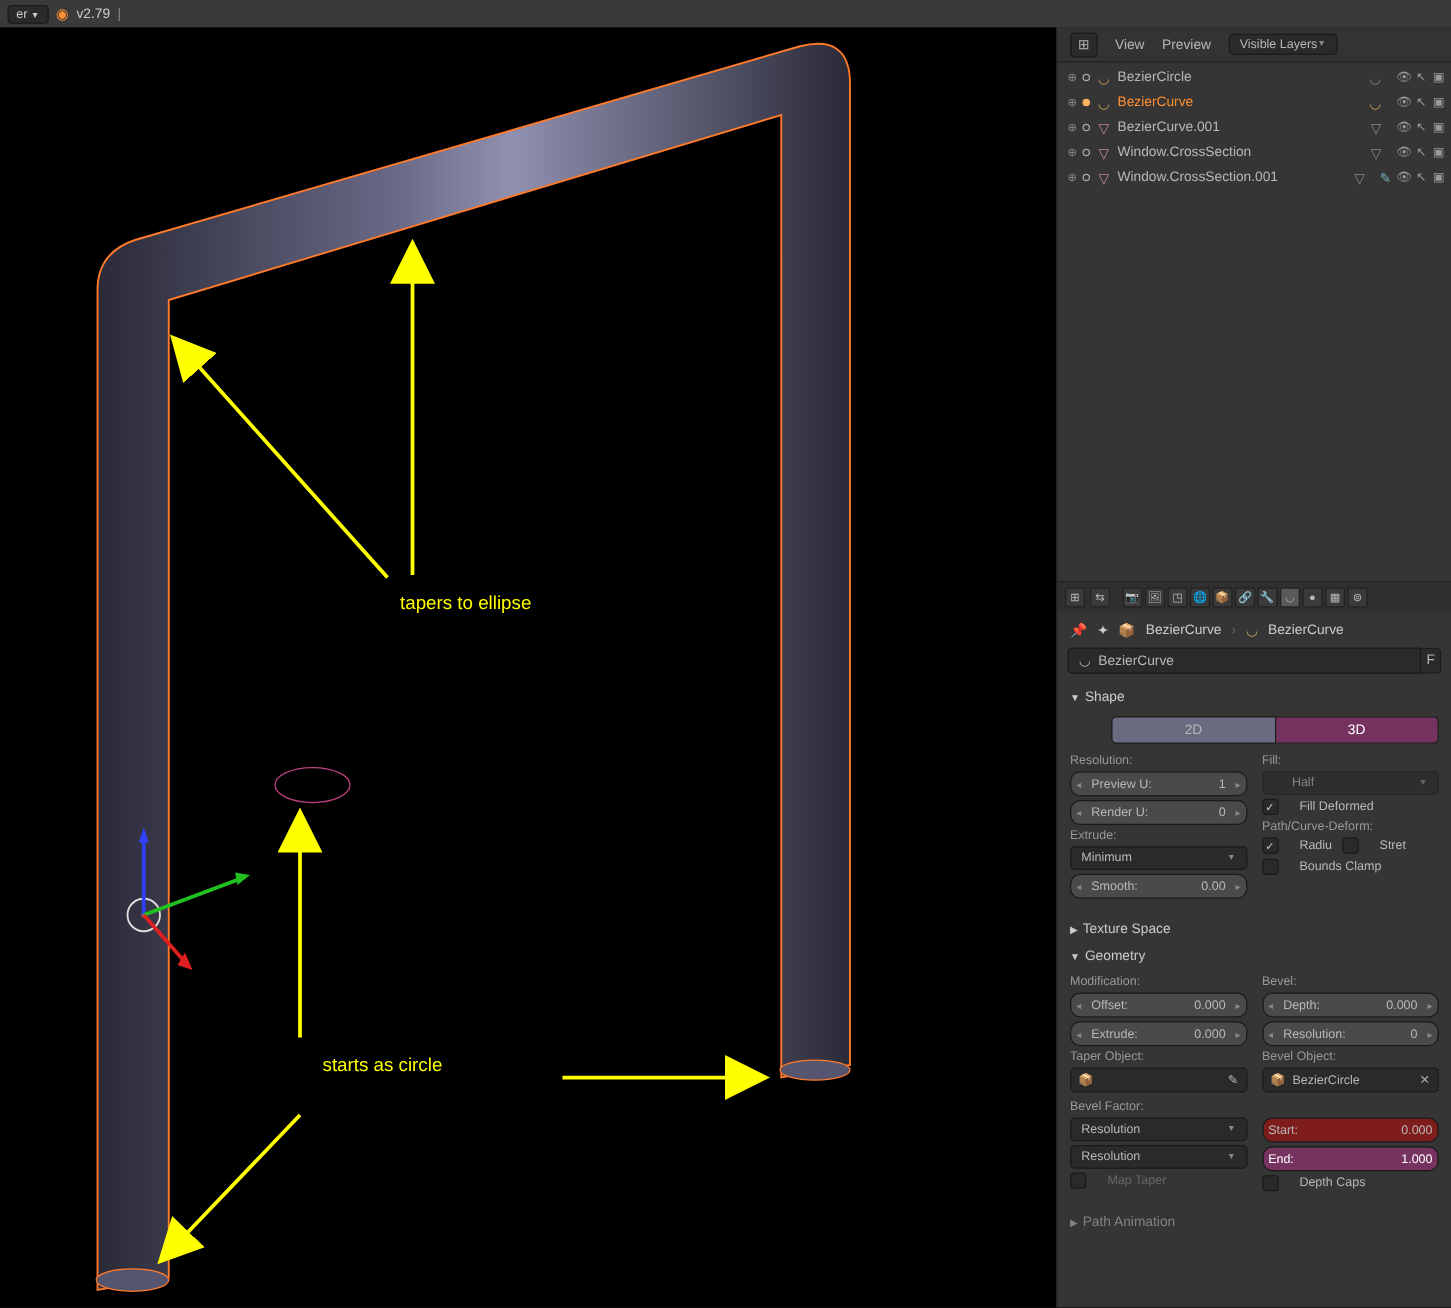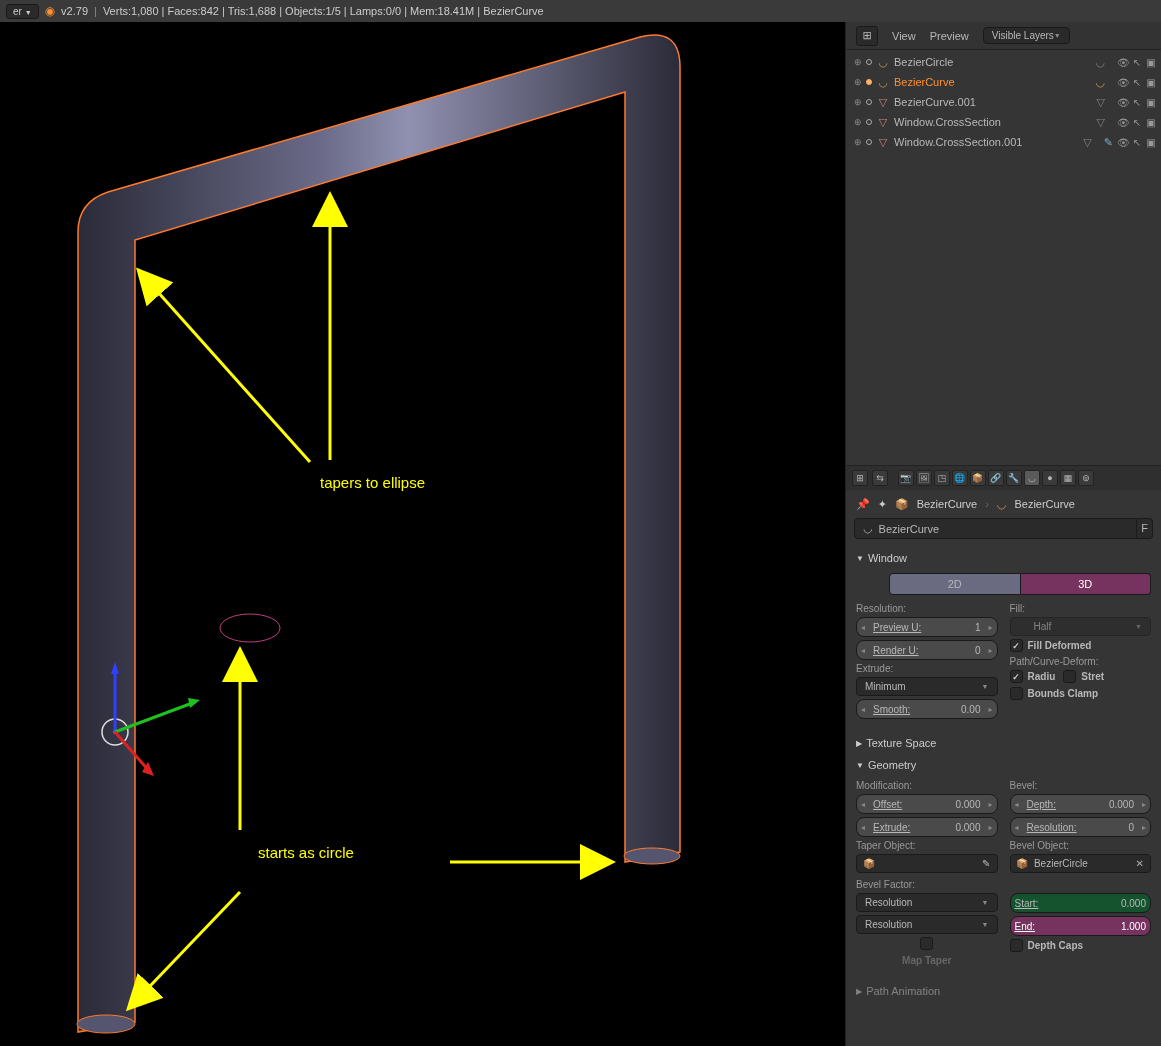--- a/index.html
+++ b/index.html
@@ -54,48 +54,47 @@
 .dim-toggle div { flex:1; text-align:center; padding:4px 0; border:1px solid #1a1a1a; background:#3a3a3a; }
 .dim-toggle div:first-child { border-radius:4px 0 0 4px; background:#6a6a80;margin-left:33px; }
 .dim-toggle div:last-child { border-radius:0 4px 4px 0; border-left:none; background:#77335f; color:#fff; }
 
 .two-col { display:flex; gap:12px; }
 .two-col > div { flex:1; }
 .lbl { font-size:10px; color:#999; margin-bottom:3px; }
 
 .numfield { display:flex; align-items:center; background:#4a4a4a; border:1px solid #1a1a1a; border-radius:8px; margin-bottom:3px; height:20px; overflow:hidden; }
 .numfield .arrow { width:12px; text-align:center; color:#888; font-size:8px; cursor:pointer; }
-.numfield .nlabel { flex:1; padding:0 4px; font-size:10px;text-decoration:underline; }
+.numfield .nlabel { flex:1; padding:0 4px; font-size:10px; }
 .numfield .nval { padding:0 4px; font-size:10px; }
 
 .selectfield { background:#2a2a2a; border:1px solid #1a1a1a; border-radius:4px; padding:3px 8px; display:flex; justify-content:space-between; align-items:center; margin-bottom:3px; font-size:10px; }
 .selectfield .dd { font-size:7px; color:#888; }
 
-.chk { display:flex; align-items:center; gap:5px; font-size:10px; margin-bottom:4px;font-weight:bold; }
+.chk { display:flex; align-items:center; gap:17px; font-size:10px; margin-bottom:4px; }
 .chk .box { width:13px; height:13px; border:1px solid #1a1a1a; border-radius:3px; background:#2a2a2a; display:flex; align-items:center; justify-content:center; font-size:9px; }
 .chk.checked .box::after { content:'✓'; color:#ccc; }
-.chk.disabled { color:#666;flex-direction:column; }
+.chk.disabled { color:#666; }
 
 .objfield { background:#2a2a2a; border:1px solid #1a1a1a; border-radius:4px; padding:3px 6px; display:flex; align-items:center; gap:5px; font-size:10px; }
 .objfield .cube-icn { color:#d0a060; }
 .objfield .x { margin-left:auto; color:#aaa; cursor:pointer; }
 
 .bevel-end { background:linear-gradient(to right,#77335f 100%,#4a4a4a 100%); }
-.bevel-start { background:#14532d;align-items:center; }
+.bevel-start { background:#7f1d1d;align-items:center; }
 
 </style>
 </head>
 <body>
 
 <div class="topbar">
   <span class="er"><span>er</span> <span style="font-size:7px;">▼</span></span>
   <span class="logo">◉</span>
   <span>v2.79</span>
   <span style="color:#888;">|</span>
-  <span>Verts:1,080 | Faces:842 | Tris:1,688 | Objects:1/5 | Lamps:0/0 | Mem:18.41M | BezierCurve</span>
 </div>
 
 <div class="viewport">
   <svg viewBox="0 0 845 1024">
 
     <defs>
       <linearGradient id="tubeG" x1="0" y1="0" x2="1" y2="0">
         <stop offset="0" stop-color="#2a2a38"></stop>
         <stop offset="0.4" stop-color="#6a6a88"></stop>
         <stop offset="0.55" stop-color="#9090b0"></stop>
@@ -248,21 +247,21 @@
   <div class="props-name">
     <div class="fld">
         <span>◡</span>
         <span>BezierCurve</span>
       </div>
     <div class="f">F</div>
   </div>
 
   <div class="panel-hdr">
       <span class="tri">▼</span>
-      <span>Window</span>
+      <span>Shape</span>
     </div>
   <div class="panel-body">
     <div class="dim-toggle">
       <div>2D</div>
       <div>3D</div>
     </div>
     <div class="two-col">
       <div>
         <div class="lbl">Resolution:</div>
         <div class="numfield">

